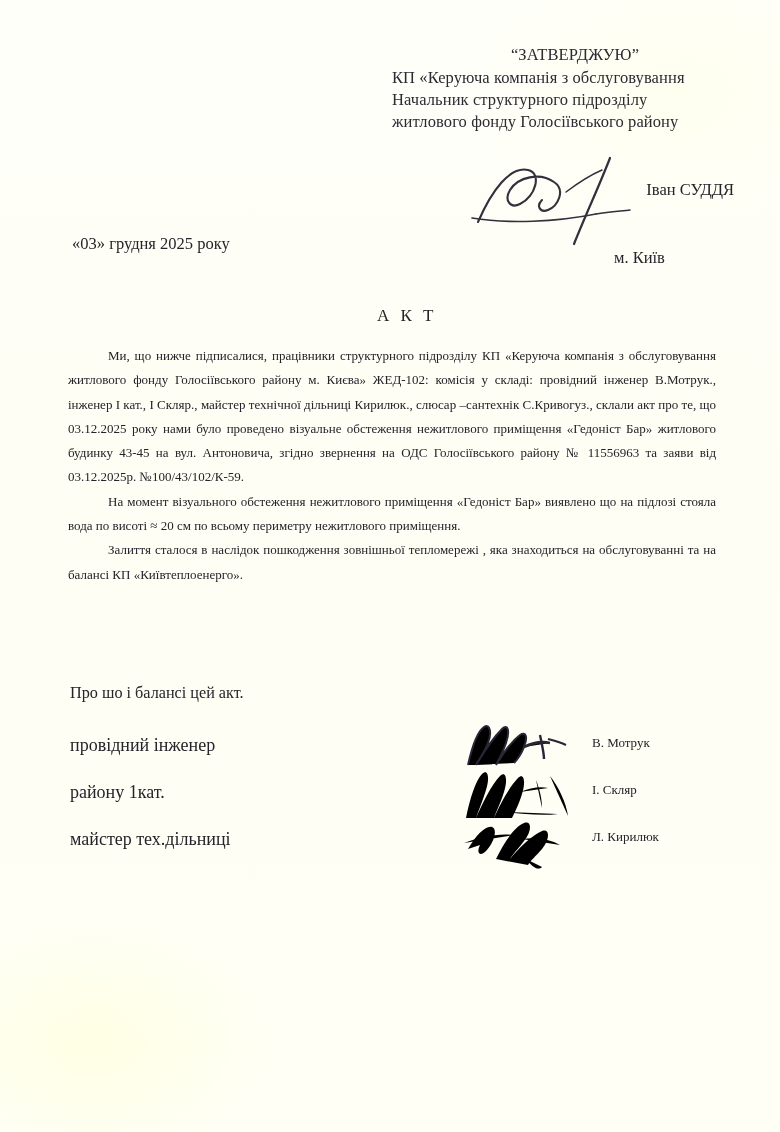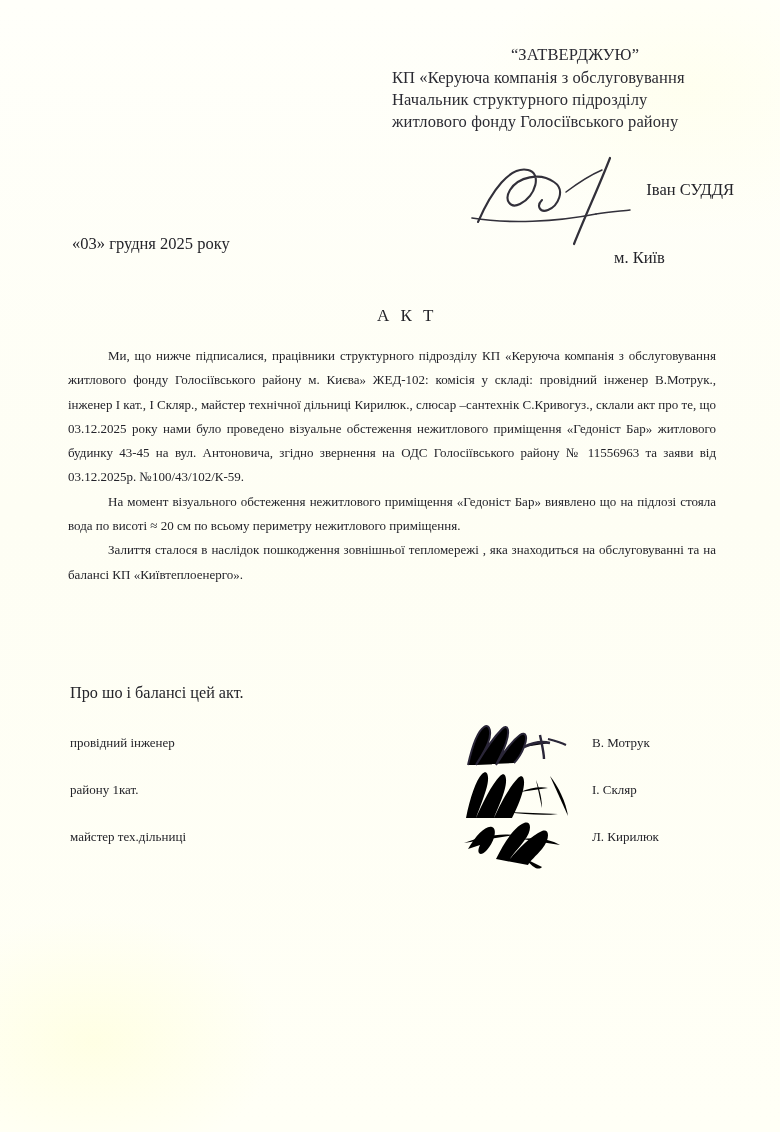--- a/index.html
+++ b/index.html
@@ -147,21 +147,21 @@
     width: 660px;
   }
   .sig-row {
     position: relative;
     height: 47px;
   }
   .sig-role {
     position: absolute;
     left: 0;
     top: 2px;
-    font-size: 13px;
+    font-size: 18px;
     white-space: nowrap;
   }
   .sig-person {
     position: absolute;
     left: 522px;
     top: 2px;
     font-size: 13px;
     white-space: nowrap;
   }
   .sig-mark {

